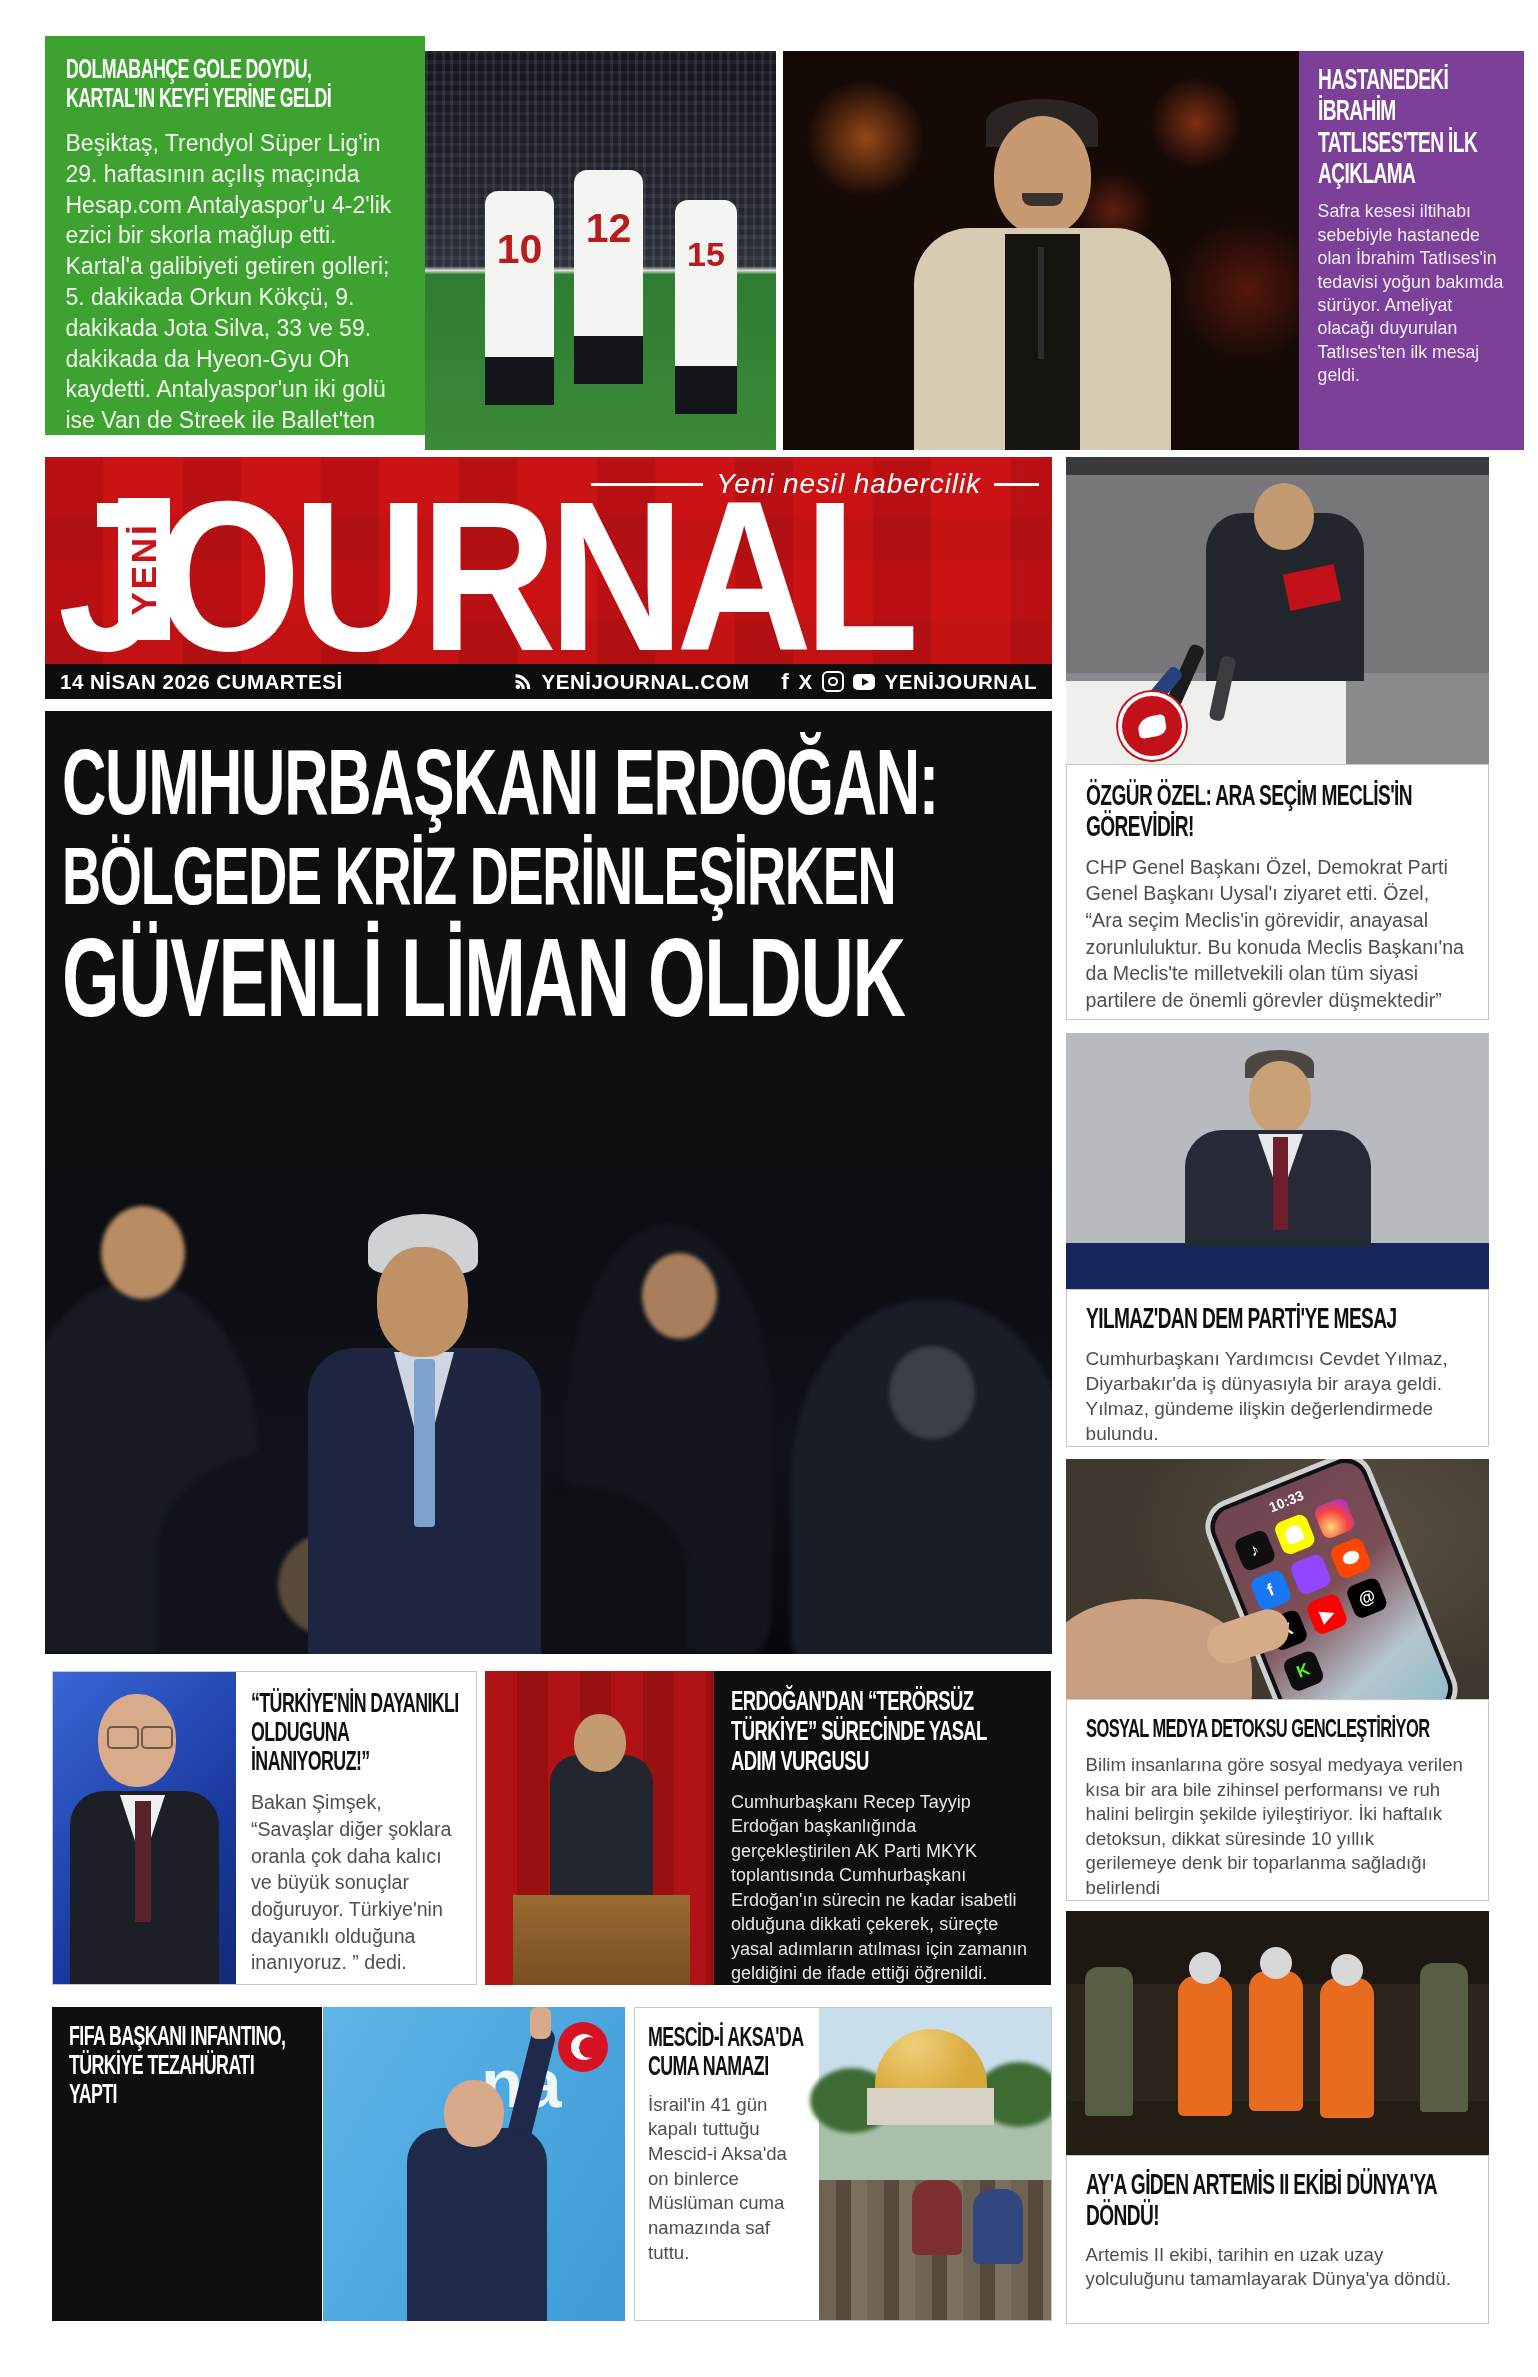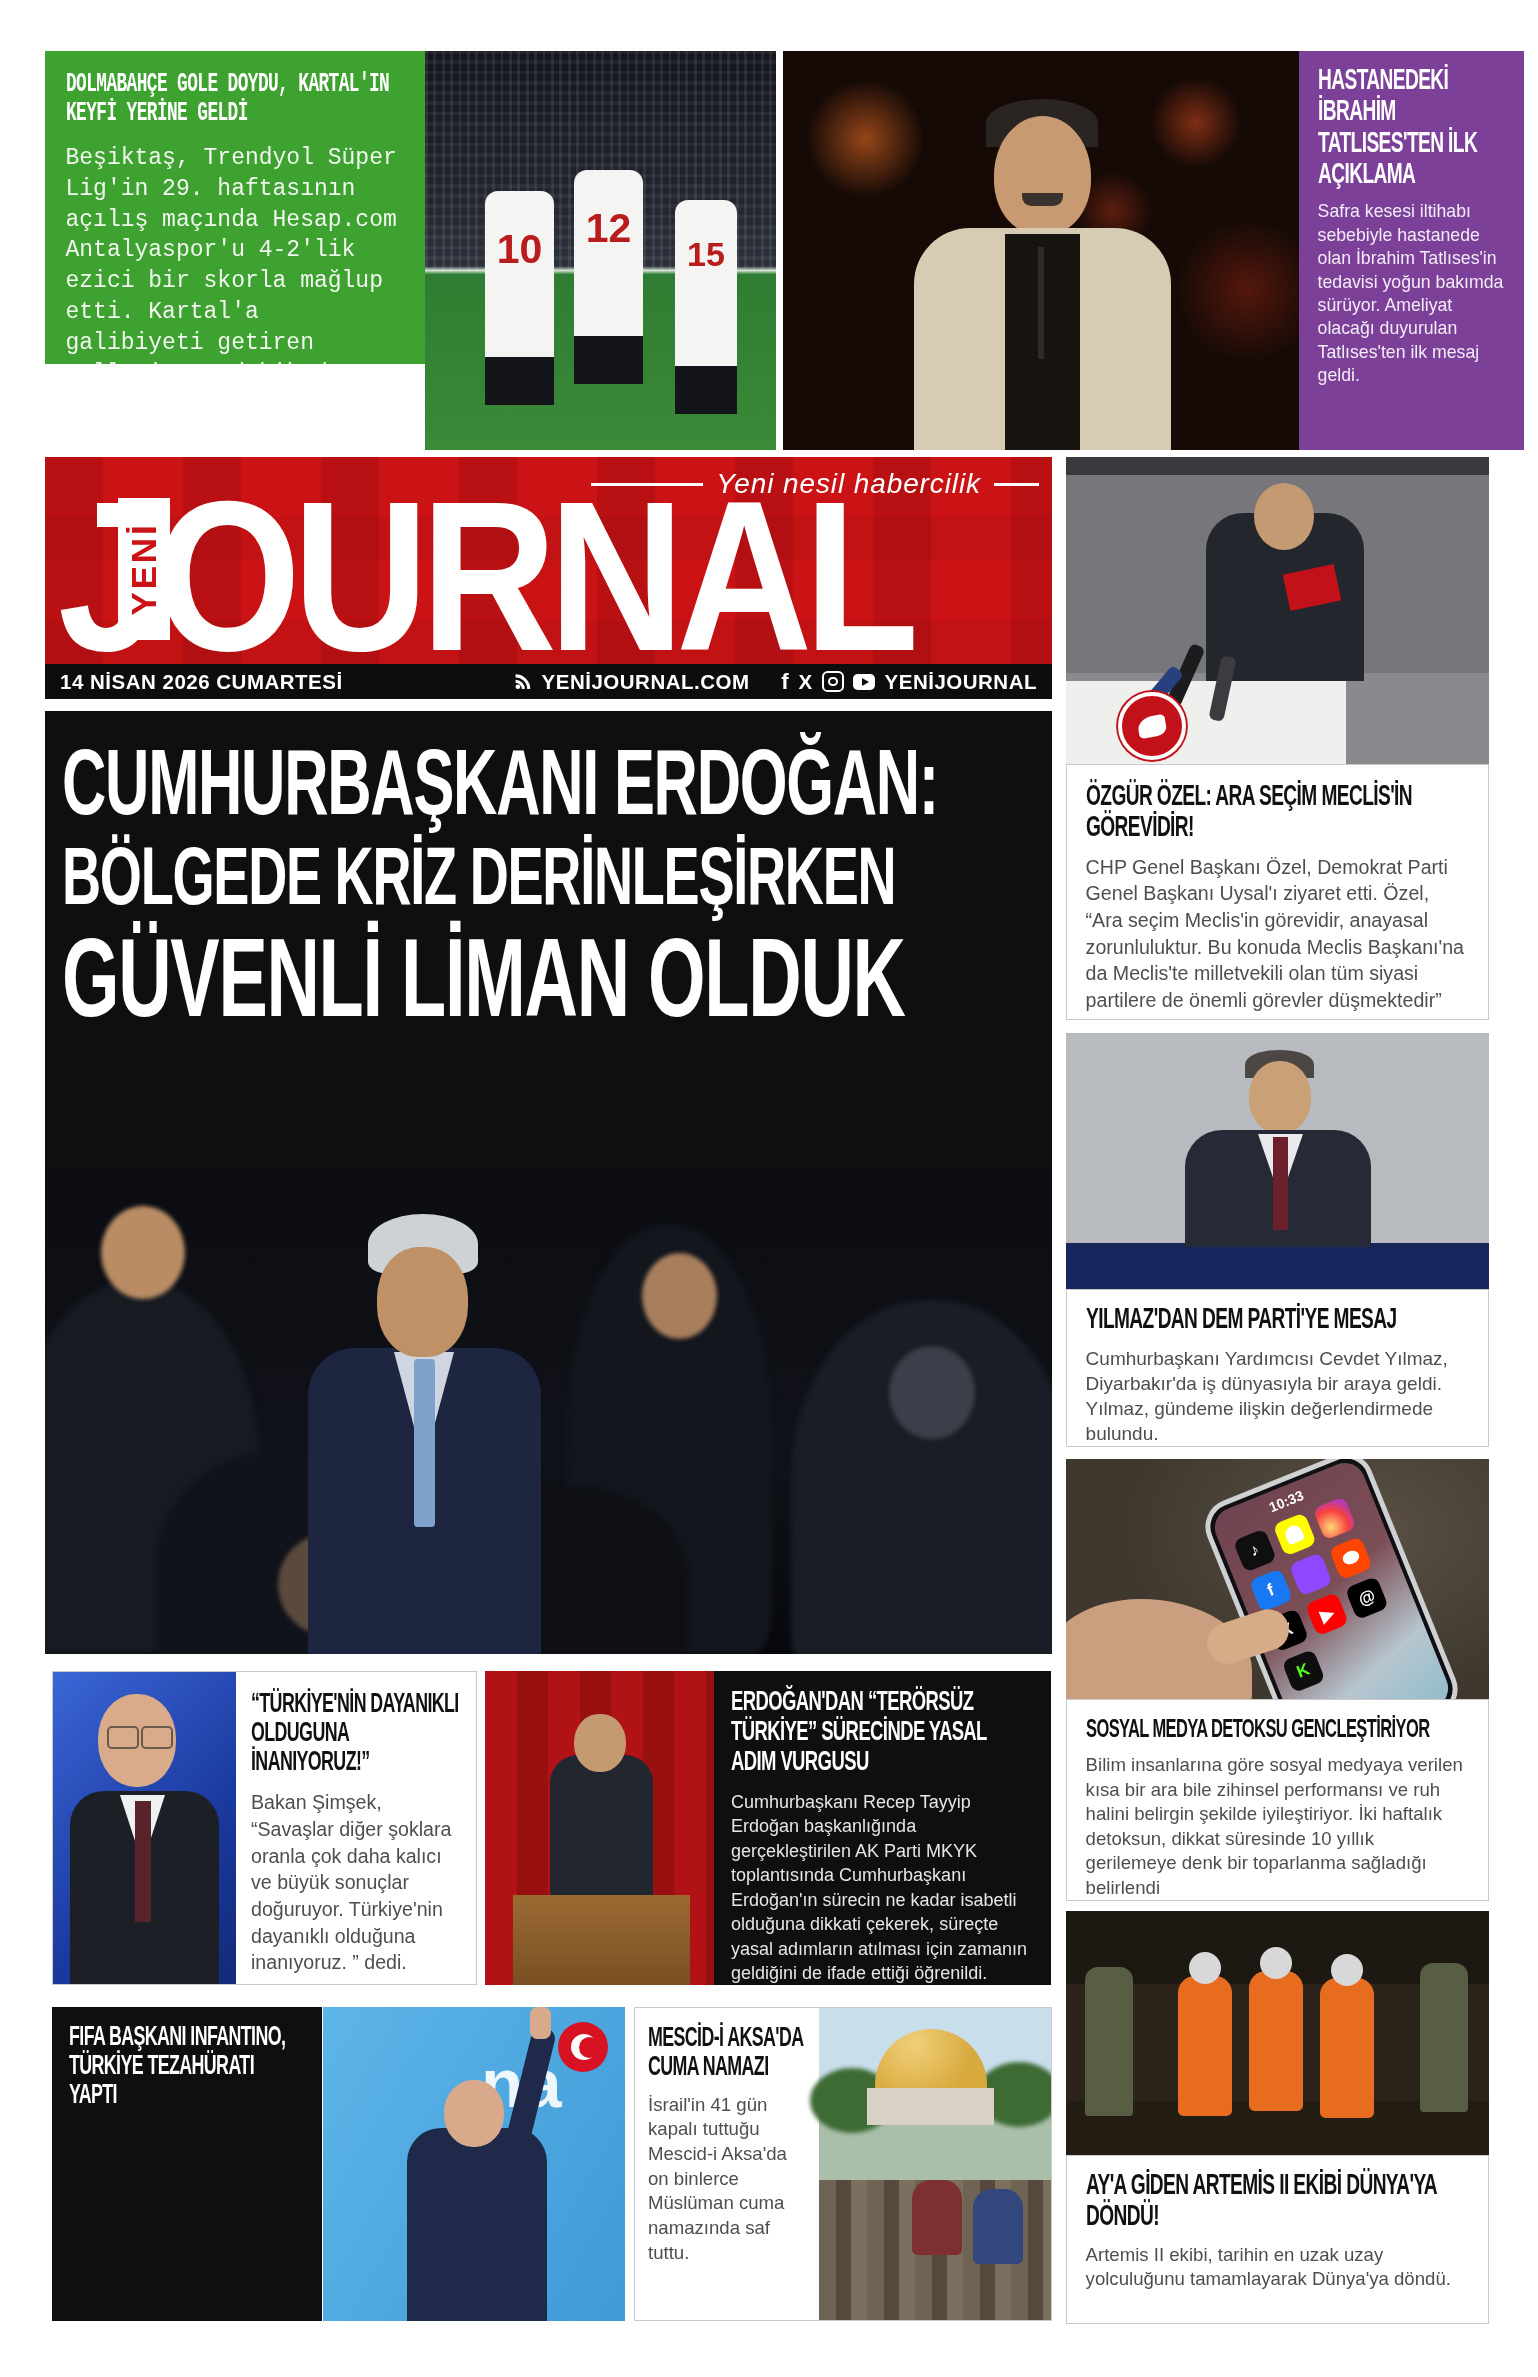--- a/index.html
+++ b/index.html
@@ -6,22 +6,22 @@
   .page{position:relative;width:1538px;height:2377px;background:#fff;overflow:hidden;
         font-family:"Liberation Sans",sans-serif;}
   .abs{position:absolute;}
 
   
   .cond{display:block;font-weight:bold;color:#111;letter-spacing:-0.9px;
         transform:scaleX(0.66);transform-origin:left top;width:151%;line-height:1.08;}
   .cond.white{color:#fff;}
 
   
-  .green-card{left:45px;top:51px;width:380px;height:313px;background:#3da22f;color:#fff;
-              padding:18.6px 20.5px;box-sizing:border-box;overflow:hidden;font-family:Liberation Mono, monospace;}
+  .green-card{left:45px;top:36px;width:380px;height:399px;background:#3da22f;color:#fff;
+              padding:18.6px 20.5px;box-sizing:border-box;overflow:hidden;}
   .green-card .cond{font-size:27px;color:#fff;margin-bottom:15px;}
   .green-card .body{font-size:23px;line-height:1.34;color:#f2f7ef;}
 
   .purple-card{left:1299px;top:51px;width:225px;height:399px;background:#7c4099;color:#fff;
                padding:13px 18.6px;box-sizing:border-box;overflow:hidden;}
   .purple-card .cond{font-size:29px;color:#fff;margin-bottom:11.2px;}
   .purple-card .body{font-size:17.7px;line-height:1.32;color:#f3ecf7;}
 
   .photo{overflow:hidden;}
   .football-photo{left:425px;top:51px;width:351px;height:399px;

